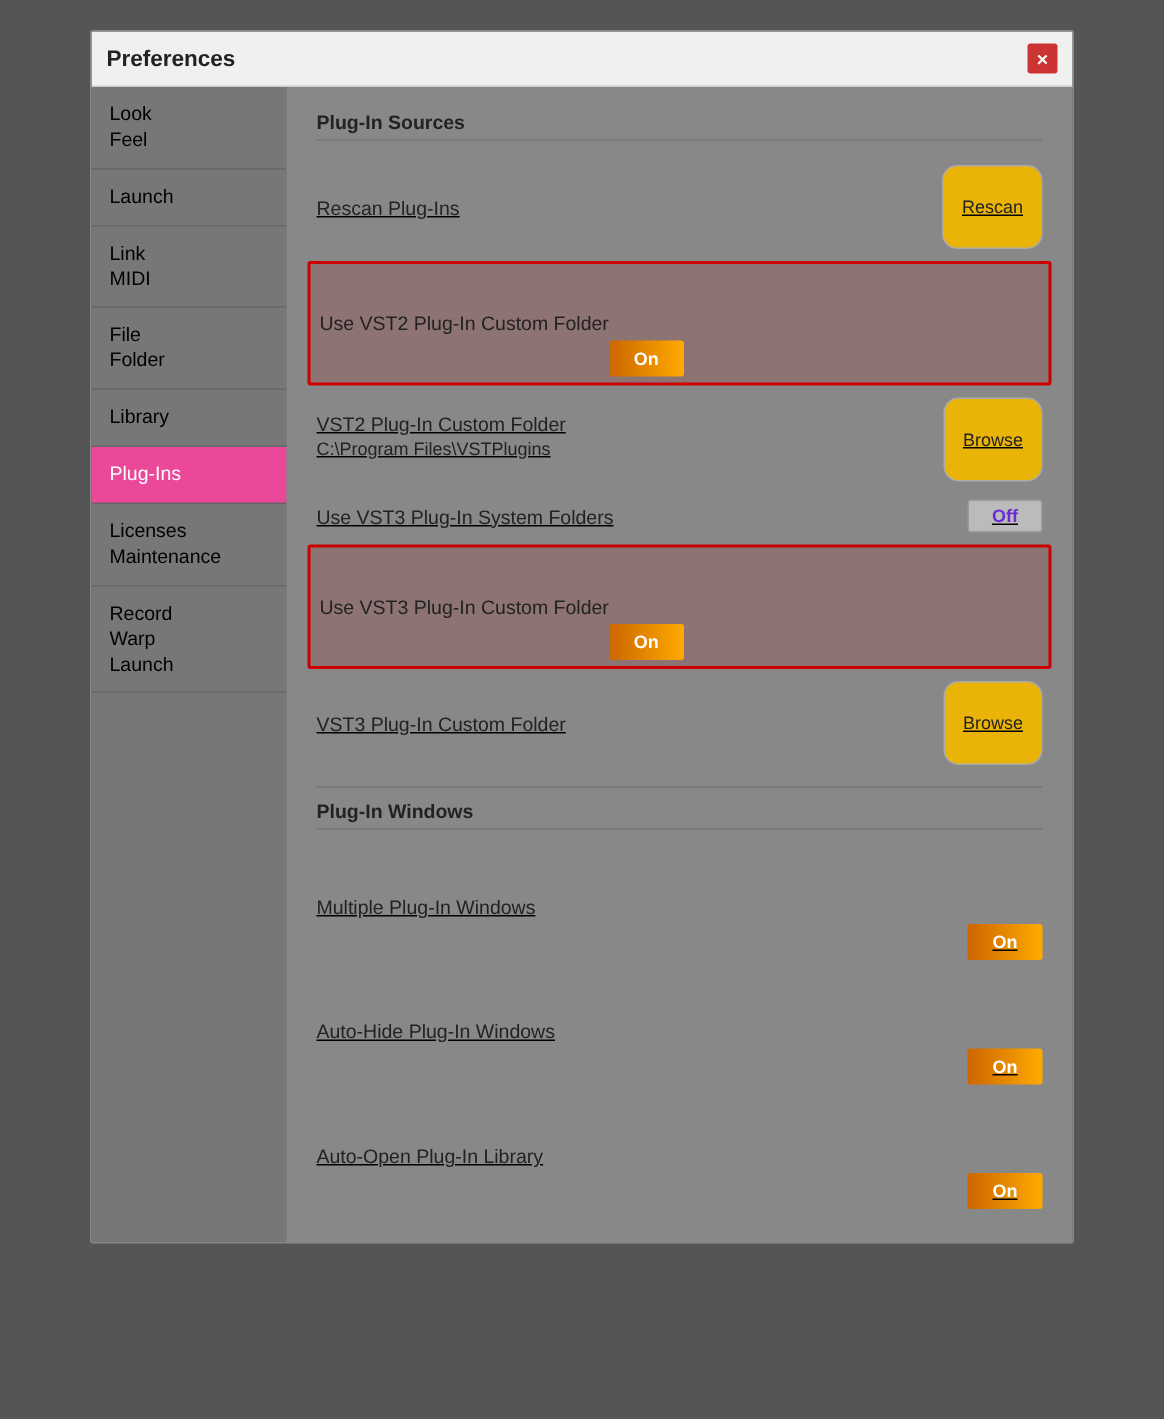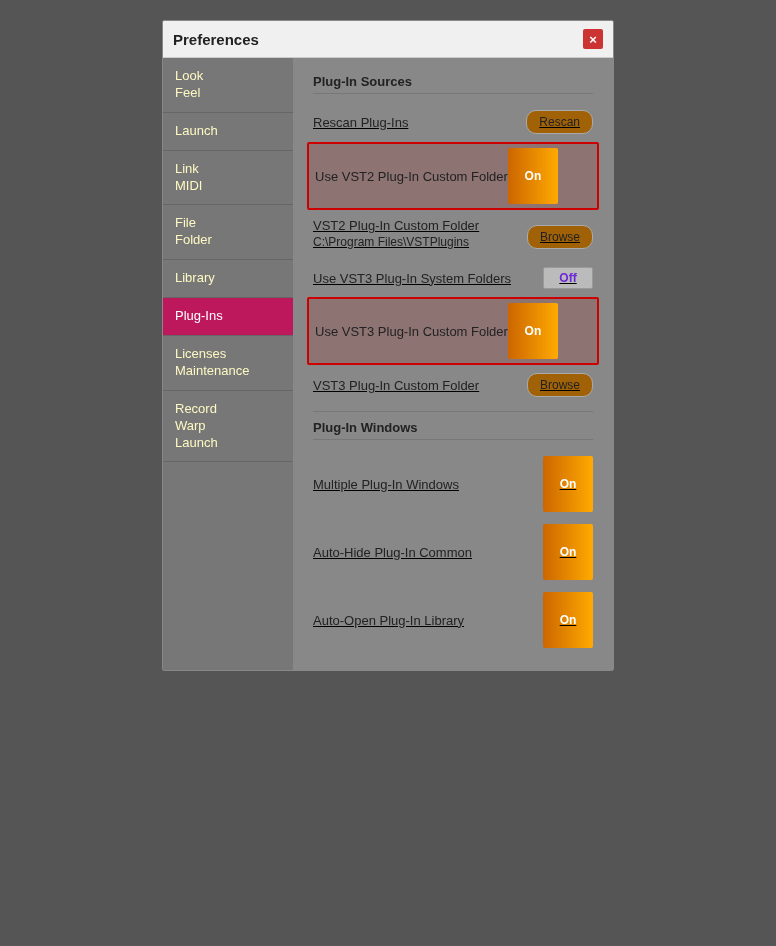--- a/index.html
+++ b/index.html
@@ -8,21 +8,21 @@
       background: #555;
       display: flex;
       justify-content: center;
       align-items: flex-start;
       padding: 20px;
       font-family: Arial, sans-serif;
       font-size: 13px;
     }
 
     .window {
-      width: 452px;
+      width: 656px;
       background: #666;
       border: 1px solid #888;
       border-radius: 2px;
       overflow: hidden;
     }
 
     .titlebar {
       background: #f0f0f0;
       padding: 8px 10px;
       display: flex;
@@ -60,28 +60,28 @@
     .sidebar {
       width: 130px;
       background: #777;
       padding: 0;
       flex-shrink: 0;
     }
 
     .sidebar-item {
       padding: 10px 12px;
       cursor: pointer;
-      color: #fef9c3;
+      color: #000000;
       font-size: 13px;
       line-height: 1.3;
       border-bottom: 1px solid #666;
     }
 
     .sidebar-item.active {
-      background: #be185d;
+      background: #ec4899;
       color: #fff;
     }
 
     .main-content {
       flex: 1;
       background: #888;
       padding: 16px 20px;
     }
 
     .section-header {
@@ -100,40 +100,41 @@
       padding: 6px 0;
       text-decoration: underline;
     }
 
     .row-label {
       color: #222;
       font-size: 13px;
     }
 
     .btn-rescan, .btn-browse {
-      background: #a16207;
+      background: #eab308;
       border: 1px solid #aaa;
       border-radius: 10px;
-      padding: 4px 12px;
+      padding: 20px 12px;
       font-size: 12px;
       cursor: pointer;
       color: #222;
     }
 
     .toggle-on {
       background: linear-gradient(to right, #cc6600, #ffaa00);
       color: #fff;
       border: none;
-      padding: 21px 14px;
+      padding: 5px 14px;
       font-size: 12px;
       font-weight: bold;
       cursor: pointer;
       border-radius: 2px;
       min-width: 50px;
       text-align: center;
+      margin-top: 47px;
     }
 
     .toggle-off {
       background: #bbb;
       color: #6d28d9;
       border: 1px solid #999;
       padding: 3px 14px;
       font-size: 12px;
       font-weight: bold;
       cursor: pointer;
@@ -229,21 +230,21 @@
       <hr class="divider">
 
       <div class="section-header">Plug-In Windows</div>
 
       <div class="row">
         <span class="row-label">Multiple Plug-In Windows</span>
         <button class="toggle-on">On</button>
       </div>
 
       <div class="row">
-        <span class="row-label">Auto-Hide Plug-In Common</span>
+        <span class="row-label">Auto-Hide Plug-In Windows</span>
         <button class="toggle-on">On</button>
       </div>
 
       <div class="row">
         <span class="row-label">Auto-Open Plug-In Library</span>
         <button class="toggle-on">On</button>
       </div>
 
     </div>
   </div>

